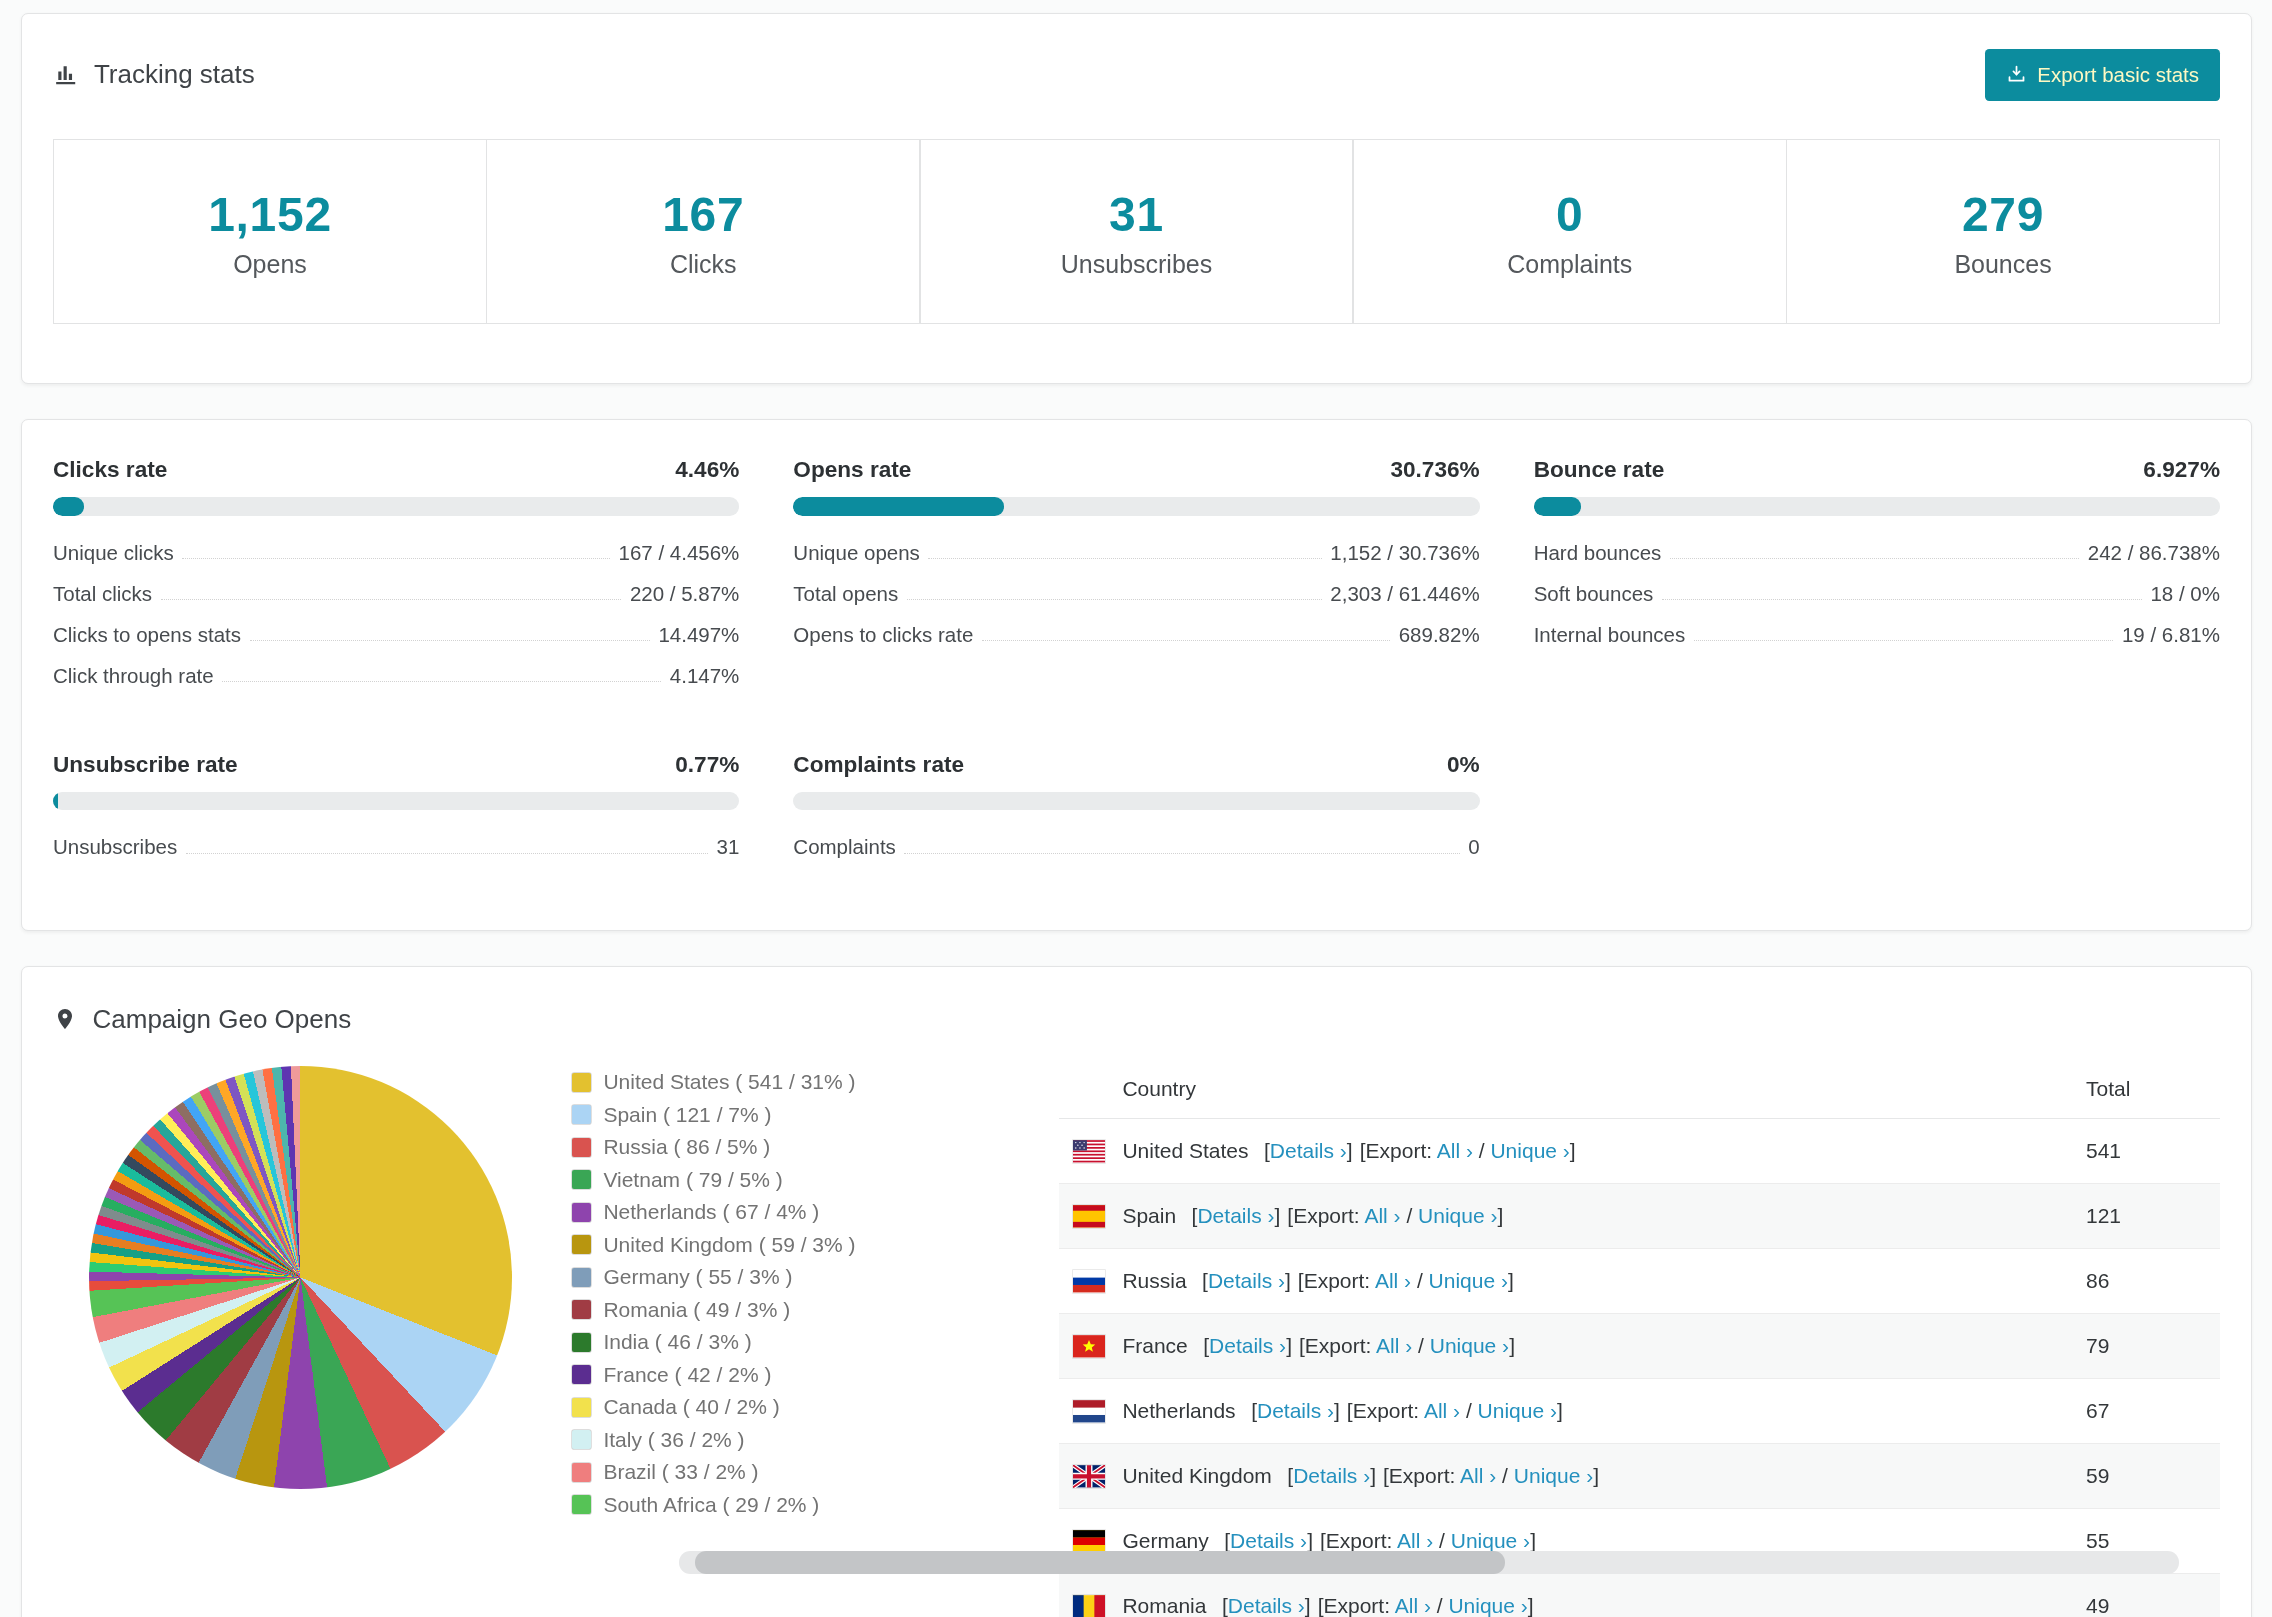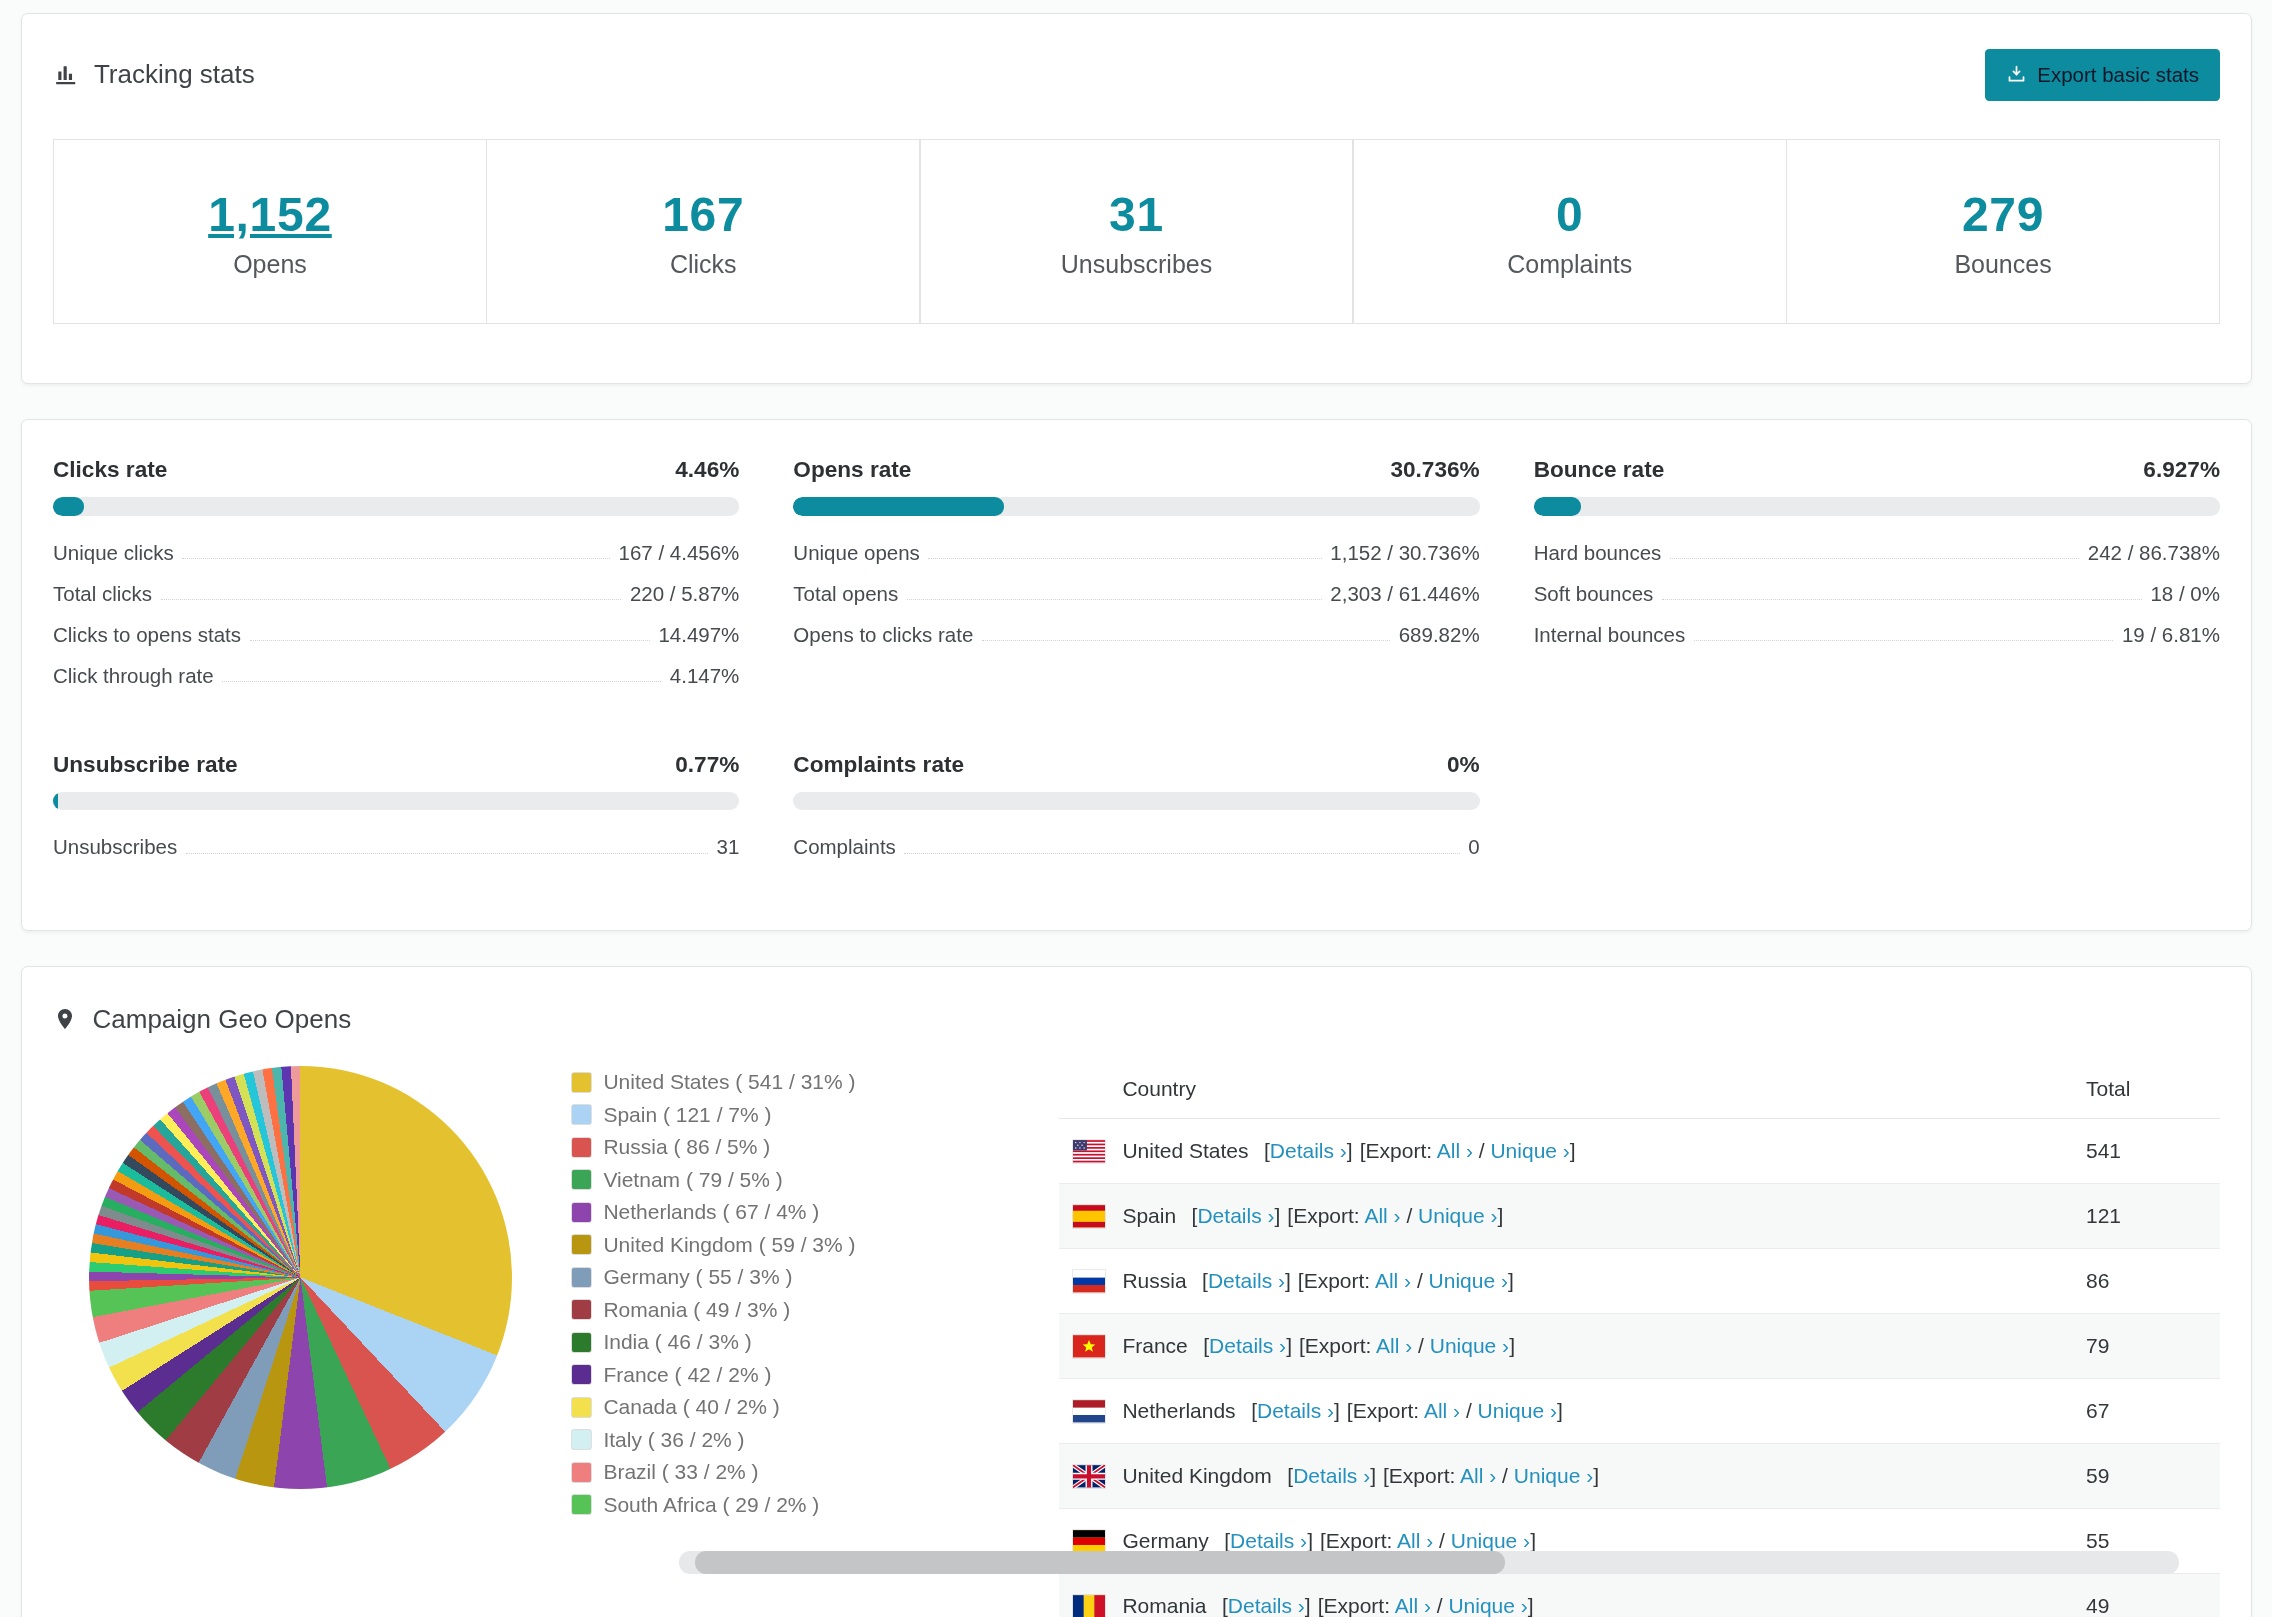--- a/index.html
+++ b/index.html
@@ -4,21 +4,21 @@
 <style>
   *{box-sizing:border-box;margin:0;padding:0;}
   html,body{width:2273px;height:1618px;overflow:hidden;background:#fafbfb;
     font-family:"Liberation Sans",sans-serif;color:#333;}
   body{padding-top:12.7px;}
   .card{background:#fff;border:0.7px solid #e3e4e5;border-radius:7px;margin:0 21px;
     box-shadow:0 1.4px 3.5px rgba(0,0,0,.05);}
   .card-header{display:flex;align-items:center;gap:15.5px;padding:35px 31px 0;}
   .card-title{font-size:26px;font-weight:500;color:#3f4347;}
   .spacer{flex:1;}
-  .export-btn{display:flex;align-items:center;gap:10px;color:#0f172a;border:none;border-radius:4.2px;
+  .export-btn{display:flex;align-items:center;gap:10px;color:#fef9c3;border:none;border-radius:4.2px;
     padding:14px 21px;font-size:20.5px;font-weight:500;font-family:inherit;cursor:pointer;}
   
   .stats{display:flex;margin:38px 31px 59px;}
   .stat-box{flex:1;border:0.7px solid #e2e3e4;margin-left:-0.7px;padding:47px 0 44px;text-align:center;background:#fff;}
   .stat-box:first-child{margin-left:0;}
   .stat-value{font-size:48px;font-weight:700;letter-spacing:0.7px;}
   .stat-label{font-size:25px;color:#54585c;margin-top:8.5px;}
   
   .rates-card{margin-top:35px;padding:37px 31px 62px;}
   .rates-grid{display:grid;grid-template-columns:1fr 1fr 1fr;column-gap:54px;row-gap:55px;}
@@ -72,21 +72,21 @@
             <path d="M12 3v9"></path>
             <path d="M8.5 8.5L12 12l3.5-3.5"></path>
             <path d="M4 15v4h16v-4"></path>
           </svg>
       </span>
       <span>Export basic stats</span>
     </button>
   </div>
   <div class="stats">
     <div class="stat-box">
-      <div class="stat-value" style="color: rgb(12, 140, 158); text-decoration: underline;">1,152</div>
+      <div class="stat-value" style="color: rgb(12, 140, 158);">1,152</div>
       <div class="stat-label">Opens</div>
     </div>
     <div class="stat-box">
       <div class="stat-value" style="color: rgb(12, 140, 158);">167</div>
       <div class="stat-label">Clicks</div>
     </div>
     <div class="stat-box">
       <div class="stat-value" style="color: rgb(12, 140, 158);">31</div>
       <div class="stat-label">Unsubscribes</div>
     </div>

